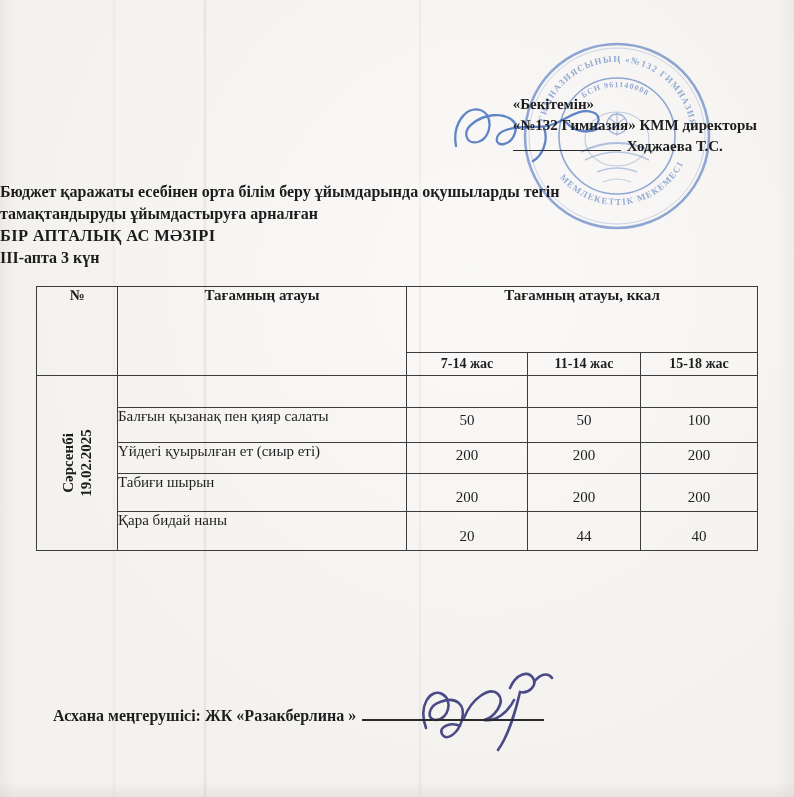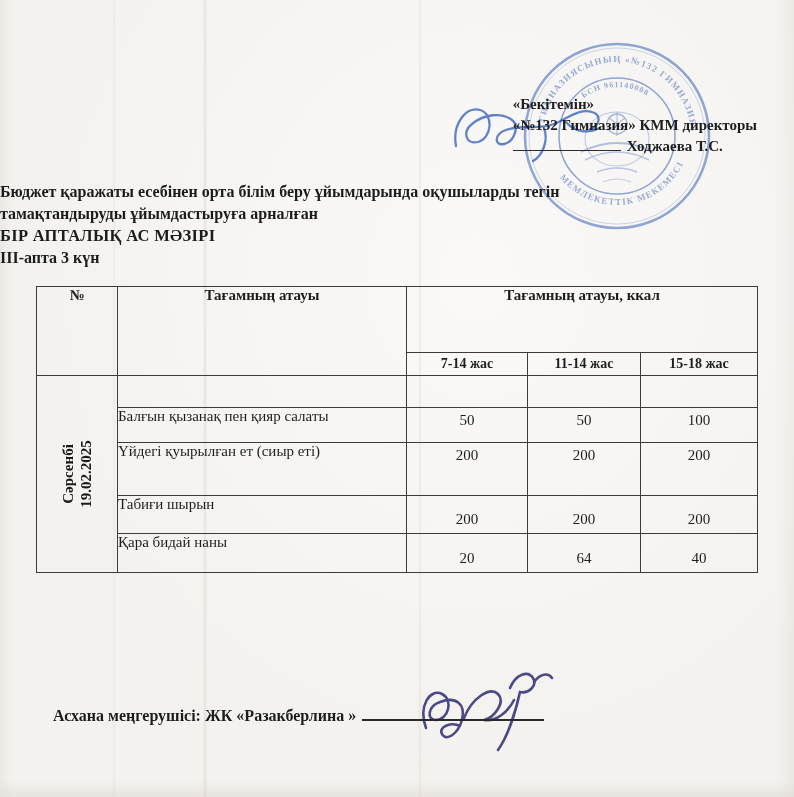--- a/index.html
+++ b/index.html
@@ -49,21 +49,21 @@
     font-size:15px;color:#1e1e1e;
   }
   table.menu th,table.menu td{
     border:1.5px solid #3c3c3c;padding:0;overflow:hidden;
   }
   th.h{font-weight:bold;vertical-align:top;padding-top:5px;font-size:15px;}
   th.age{font-weight:bold;font-size:14px;height:22px;vertical-align:middle;padding:0;}
   tr.grp{height:66px;}
   tr.r-empty{height:32px;}
   tr.r1{height:35px;padding-left:14px;}
-  tr.r2{height:53px;border-radius:20px;}
+  tr.r2{height:31px;border-radius:20px;}
   tr.r3{height:38px;}
   tr.r4{height:39px;}
   td.dish{vertical-align:top;padding:6px 6px 0 9px;text-align:left;font-size:15px;}
   td.val{text-align:center;font-size:15px;}
   tr.r1 td.val,tr.r2 td.val,tr.r-empty td.val{vertical-align:top;padding-top:4px;}
   tr.r3 td.val,tr.r4 td.val{vertical-align:bottom;padding-bottom:5px;}
   td.day-cell{position:relative;}
   .day-rot{
     position:absolute;top:50%;left:50%;
     transform:translate(-50%,-50%) rotate(-90deg);
@@ -190,21 +190,21 @@
       </tr>
       <tr class="r3">
         <td class="dish">Табиғи шырын</td>
         <td class="val">200</td>
         <td class="val">200</td>
         <td class="val">200</td>
       </tr>
       <tr class="r4">
         <td class="dish">Қара бидай наны</td>
         <td class="val">20</td>
-        <td class="val">64</td>
+        <td class="val">44</td>
         <td class="val">40</td>
       </tr>
     </tbody>
   </table>
 
   <svg class="ink foot-sig" width="170" height="100" viewBox="0 0 170 100">
     <g stroke="#44448a" stroke-width="2.6" fill="none" stroke-linecap="round" opacity="0.95">
       <path d="M20,66 C12,44 24,26 36,32 C48,38 42,58 30,58 C20,58 22,44 34,40 C50,34 60,42 56,58 C52,72 40,80 36,72 C32,64 46,60 54,64"></path>
       <path d="M58,56 C66,36 84,24 92,32 C100,40 88,56 78,58 C90,60 102,50 108,38"></path>
       <path d="M104,26 C110,12 122,8 127,16 C132,24 122,32 114,30 C110,48 102,74 92,88"></path>

